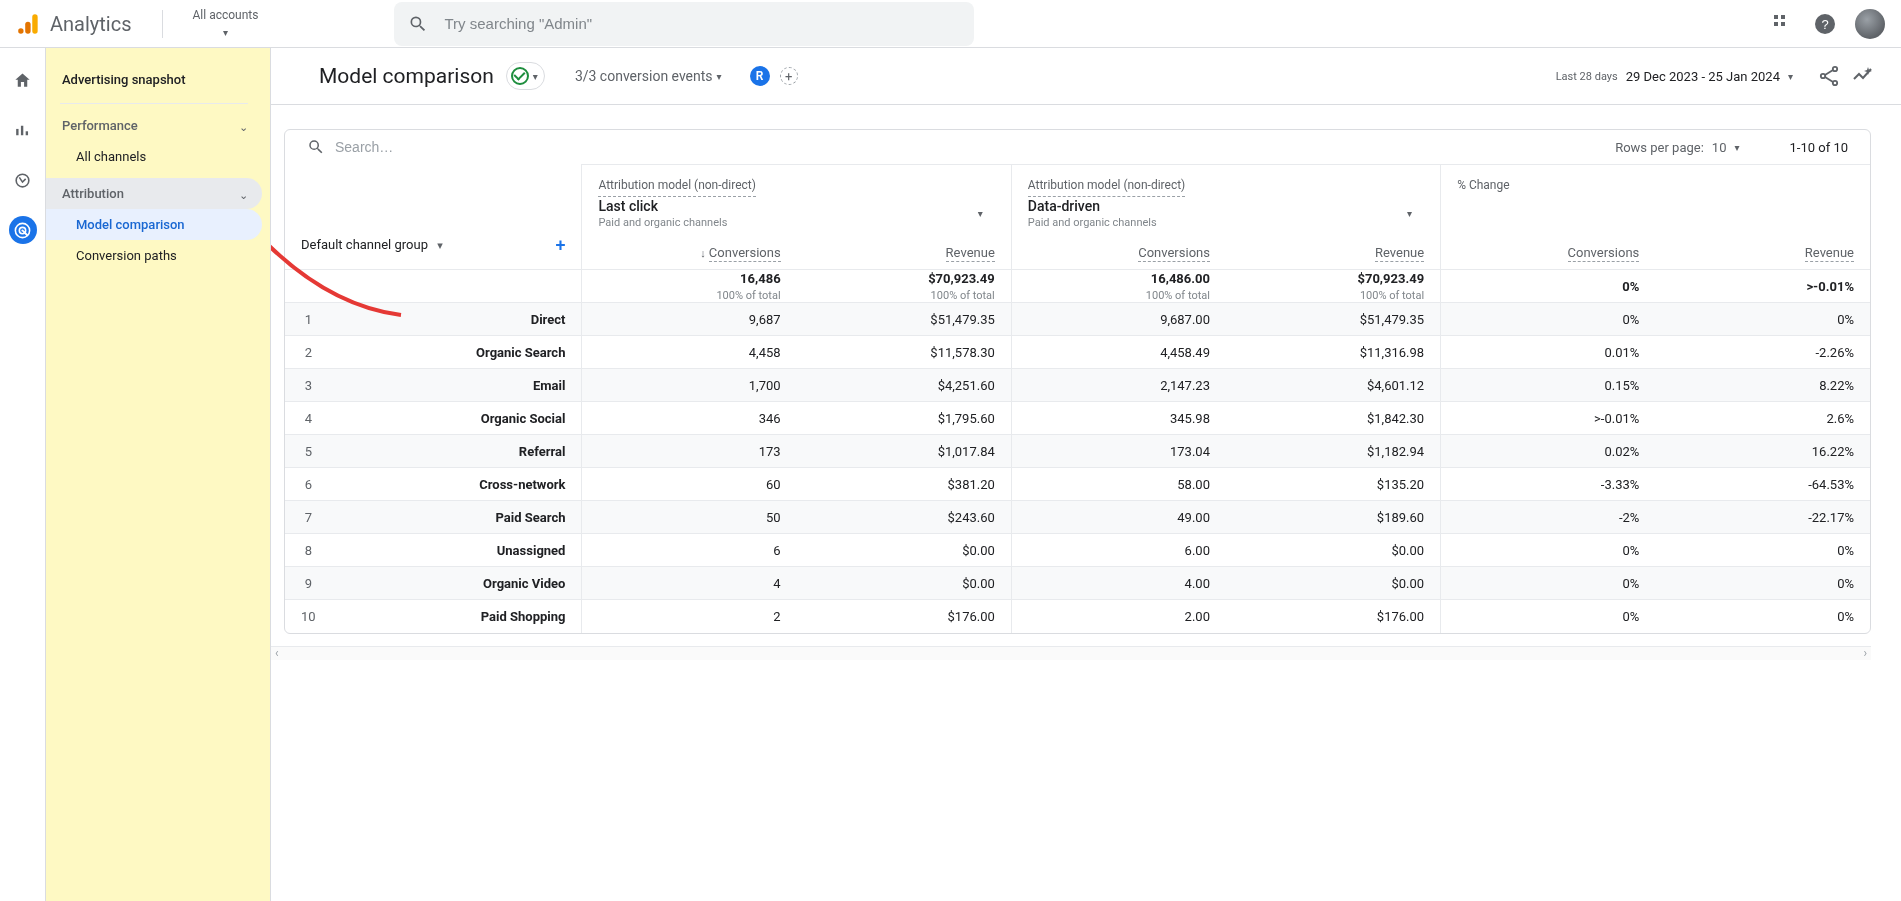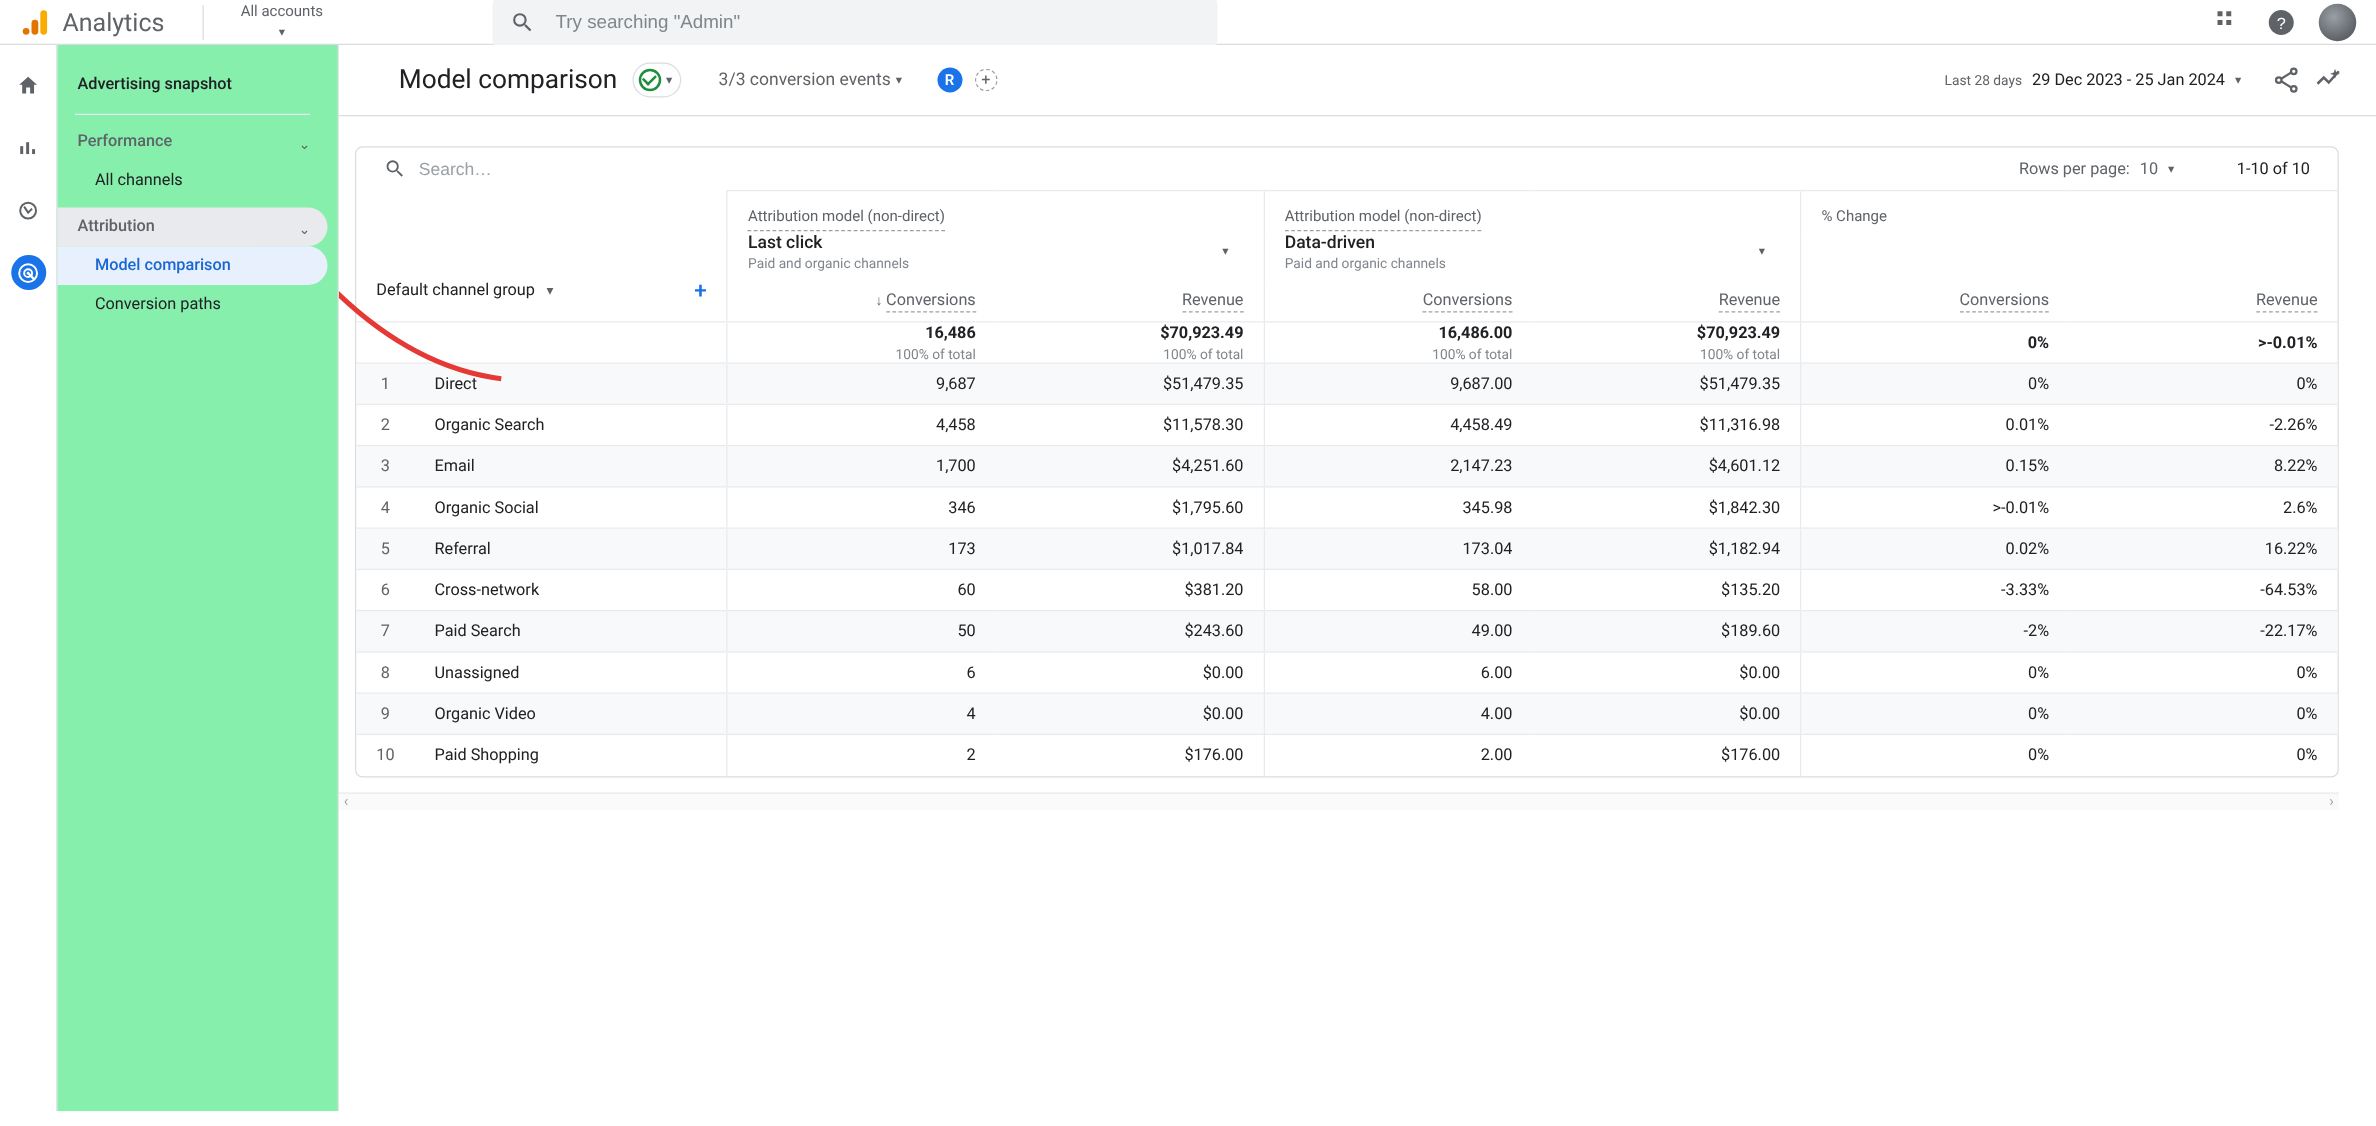--- a/index.html
+++ b/index.html
@@ -9,21 +9,21 @@
     --border:#dadce0;
     --light-border:#e8eaed;
     --bg:#fff;
     --hover:#f1f3f4;
     --badge-blue:#1a73e8;
     --arrow-red:#e53935;
   }
   *{box-sizing:border-box}
   html,body{margin:0;padding:0;height:100%;width:100%;font-family:"Google Sans",Roboto,Arial,sans-serif;font-size:13px;color:var(--text-primary);background:#fff;}
   
-  .topbar{display:flex;align-items:center;height:36px;border-bottom:1px solid var(--border);padding:0 16px;gap:16px}
+  .topbar{display:flex;align-items:center;height:48px;border-bottom:1px solid var(--border);padding:0 16px;gap:16px}
   .logo{display:flex;align-items:center;gap:2px}
   .logo svg{height:26px;width:26px}
   .product-name{font-size:20px;color:#5f6368;font-weight:400;margin-left:6px}
   .divider-v{width:1px;height:28px;background:var(--border);margin:0 14px}
   .account-picker{display:flex;flex-direction:column;line-height:1.1;font-size:12px;color:var(--text-secondary);cursor:pointer;position:relative}
   .account-picker .caret{margin-top:4px;text-align:center;font-size:10px}
   .searchbox{flex:0 0 580px;display:flex;align-items:center;background:var(--hover);border-radius:8px;height:44px;padding:0 14px;margin-left:120px}
   .searchbox svg{fill:#5f6368;height:20px;width:20px}
   .searchbox input{border:none;background:transparent;outline:none;font-size:15px;margin-left:14px;flex:1;color:var(--text-primary)}
   .searchbox input::placeholder{color:#80868b}
@@ -31,21 +31,21 @@
   .topbar-icons{display:flex;align-items:center;gap:18px}
   .icon-btn{background:none;border:none;padding:0;cursor:pointer;display:flex;align-items:center;justify-content:center;height:24px;width:24px;color:#5f6368;fill:#5f6368}
   .avatar{height:30px;width:30px;border-radius:50%;background:radial-gradient(circle at 40% 35%, #9aa0a6 0%, #5f6368 70%);}
   
   .shell{display:flex;height:calc(100% - 48px);overflow:hidden}
   .rail{width:46px;border-right:1px solid var(--border);background:#fff;display:flex;flex-direction:column;align-items:center;padding-top:18px;gap:22px}
   .rail-item{width:28px;height:28px;border-radius:50%;display:flex;align-items:center;justify-content:center}
   .rail-item svg{fill:#5f6368;height:19px;width:19px}
   .rail-item.active{background:var(--blue)}
   .rail-item.active svg{fill:#fff}
-  .sidepanel{width:225px;border-right:1px solid var(--border);background:#86efac;padding:14px 8px 14px 0;font-size:13px}
+  .sidepanel{width:225px;border-right:1px solid var(--border);background:#fef9c3;padding:14px 8px 14px 0;font-size:13px}
   .sidepanel .section-title{display:flex;align-items:flex-end;justify-content:space-between;padding:8px 14px 8px 16px;color:var(--text-secondary);font-weight:500;cursor:pointer}
   .sidepanel .snapshot{padding:10px 14px 10px 16px;font-weight:500;color:var(--text-primary);cursor:pointer}
   .sidepanel hr{border:none;border-top:1px solid var(--light-border);margin:6px 14px}
   .sidepanel .section-title.highlight{background:#e8eaed;border-radius:0 22px 22px 0}
   .sidepanel .subitem{padding:8px 14px 8px 30px;cursor:pointer;color:var(--text-primary);border-radius:0 22px 22px 0}
   .sidepanel .subitem.active{background:#e8f0fe;color:#1967d2;font-weight:500}
   .chev{transform:rotate(180deg);font-size:11px;color:var(--text-secondary)}
   
   .main{flex:1;display:flex;flex-direction:column;overflow:hidden;background:#fff}
   .page-header{display:flex;align-items:center;padding:14px 26px 14px 48px;gap:10px;border-bottom:1px solid var(--border)}
@@ -86,21 +86,21 @@
   .dim-cell .tiny{font-size:11px;color:var(--text-secondary);margin-left:6px}
   .dim-cell .plus{color:var(--blue);font-size:18px;font-weight:500;cursor:pointer}
   .metric-header{border-bottom:1px dashed #9aa0a6;padding-bottom:1px}
   .metric-header-cell{min-width:118px}
   .sortarrow{font-size:11px;margin-right:3px}
   .empty-left{border-bottom:1px solid var(--light-border)}
   .totals td{font-weight:700;color:var(--text-primary);text-align:right;border-top:1px solid var(--light-border);padding-top:10px;padding-bottom:10px;height:auto}
   .totals .sub{font-weight:400;font-size:11px;color:#80868b;display:block;margin-top:3px}
   tbody.rows td{border-top:1px solid var(--light-border);text-align:right}
   tbody.rows td.idx{text-align:center;color:var(--text-secondary);width:32px}
-  tbody.rows td.channel{text-align:left;font-weight:400}
+  tbody.rows td.channel{text-align:right;font-weight:700}
   tbody.rows tr:nth-child(odd){background:#f8f9fa}
   
   .group-left{border-left:1px solid var(--light-border)}
   
   .arrow-annot{position:absolute;pointer-events:none}
   .report-wrap{position:relative}
   
   .hscroll{height:14px;margin:0 30px 0px 0px;border-top:1px solid var(--light-border);background:#fafafa;display:flex;justify-content:space-between;align-items:center;font-size:12px;color:#9aa0a6}
   .hscroll span{padding:0 4px;cursor:pointer}
 </style>

